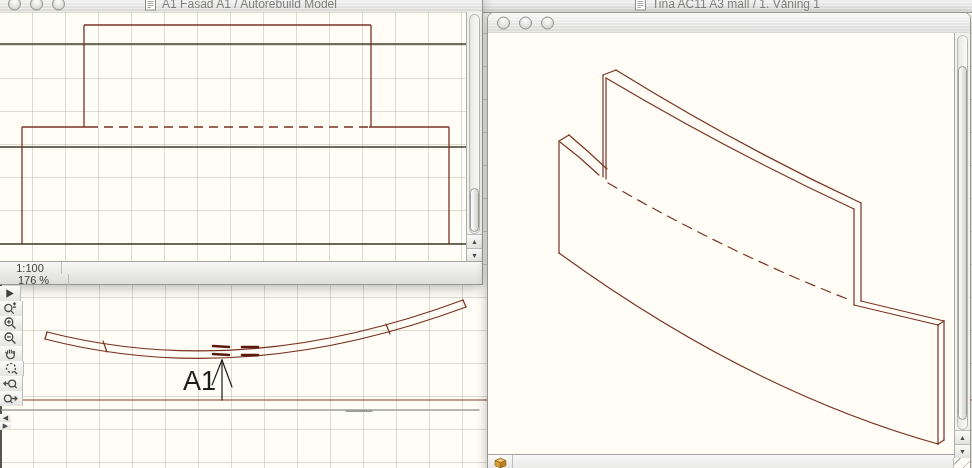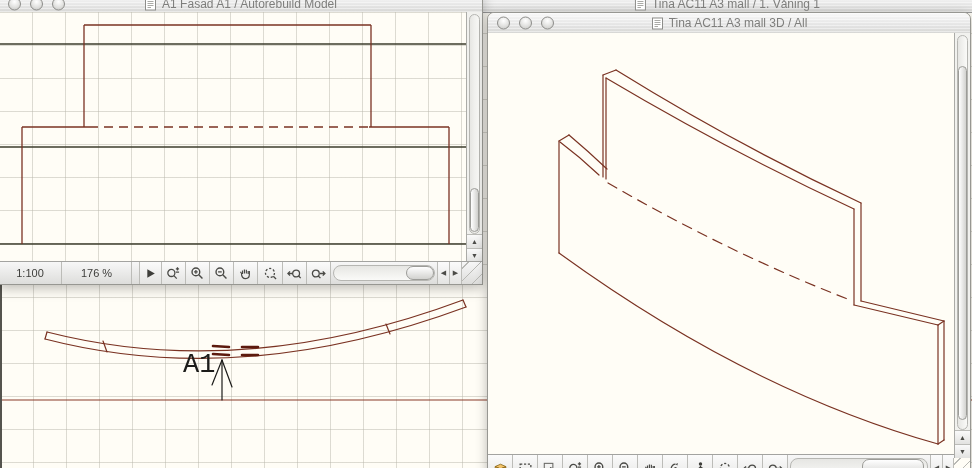--- a/index.html
+++ b/index.html
@@ -25,21 +25,21 @@
   
   .grid-bg{background-color:#fffdf6;
     background-image:
       linear-gradient(to right, rgba(187,185,173,.5) 1px, transparent 1px),
       linear-gradient(to bottom, rgba(187,185,173,.5) 1px, transparent 1px);
     background-size:33px 33px;}
 
   
   .statusbar{position:absolute;height:22px;display:flex;align-items:stretch;
              background:linear-gradient(#f7f7f7,#dddddb);border-top:1px solid #a3a3a0;
-             font-size:11px;color:#3d3d3a;}
+             font-size:11px;color:#3d3d3a;flex-direction:column;}
   .sb-field{display:flex;align-items:center;justify-content:center;border-right:1px solid #bcbcb8;}
   .sb-btn{display:flex;align-items:center;justify-content:center;border-right:1px solid #bcbcb8;
           background:linear-gradient(#fbfbfb,#e4e4e2);}
   .sb-btn svg{width:15px;height:15px;}
   .sb-spacer{border-right:1px solid #bcbcb8;}
   .grip{background:
      repeating-linear-gradient(135deg,transparent 0 4px,#b9b9b5 4px 5px,transparent 5px 9px);
      border-left:1px solid #bcbcb8;}
 
   
@@ -166,21 +166,21 @@
         </g>
 
         <path d="M0 400 H972" stroke="#8a3a28" stroke-width="1.2"></path>
 
         <g stroke="#1c1c1a" stroke-width="1.2">
           <path d="M222 400 V360"></path>
           <path d="M222 360 L212 385"></path>
           <path d="M222 360 L232 387"></path>
         </g>
       </svg>
-      <div style="position:absolute;left:183px;top:338px;font-size:27px;color:#1c1c1a;font-family:Liberation Mono, monospace;">A1</div>
+      <div style="position:absolute;left:183px;top:354px;font-size:27px;color:#1c1c1a;">A1</div>
     </div>
 
     <div style="position:absolute;left:0;top:282px;bottom:0;width:2px;background:#55544e;"></div>
   </div>
 
   <div class="window" style="left:-2px;top:-5px;width:483px;height:288px;">
     <div class="titlebar" style="height:16px;">
       <span class="pin"></span>
       <span class="traffic">
         <span class="tbtn"></span>
@@ -279,26 +279,20 @@
   </div>
 
   <div class="window" style="left:487px;top:12px;width:482px;height:470px;border-radius:7px 7px 0 0;">
     <div class="titlebar" style="height:20px;border-radius:7px 7px 0 0;">
       <span class="pin" style="border-radius:7px 7px 0 0;"></span>
       <span class="traffic">
         <span class="tbtn"></span>
         <span class="tbtn"></span>
         <span class="tbtn"></span>
       </span>
-      <span class="wtitle">
-        <svg class="icon" width="13" height="13" viewBox="0 0 13 13">
-            <use href="#i-doc"></use>
-          </svg>
-        <span>Tina AC11 A3 mall 3D / All</span>
-      </span>
     </div>
 
     <div style="position:absolute;left:0;top:20px;right:16px;height:421px;background:#fffdf6;overflow:hidden;">
       <svg width="466" height="421" style="position:absolute;left:0;top:0;" fill="none" stroke="#7a3222" stroke-width="1.2" stroke-linecap="round">
 
         <path d="M71 108 V220"></path>
         <path d="M71 108 L81 102"></path>
         <path d="M81 102 Q100 118 119 136"></path>
         <path d="M72 109 Q92 124 111 142"></path>
 

